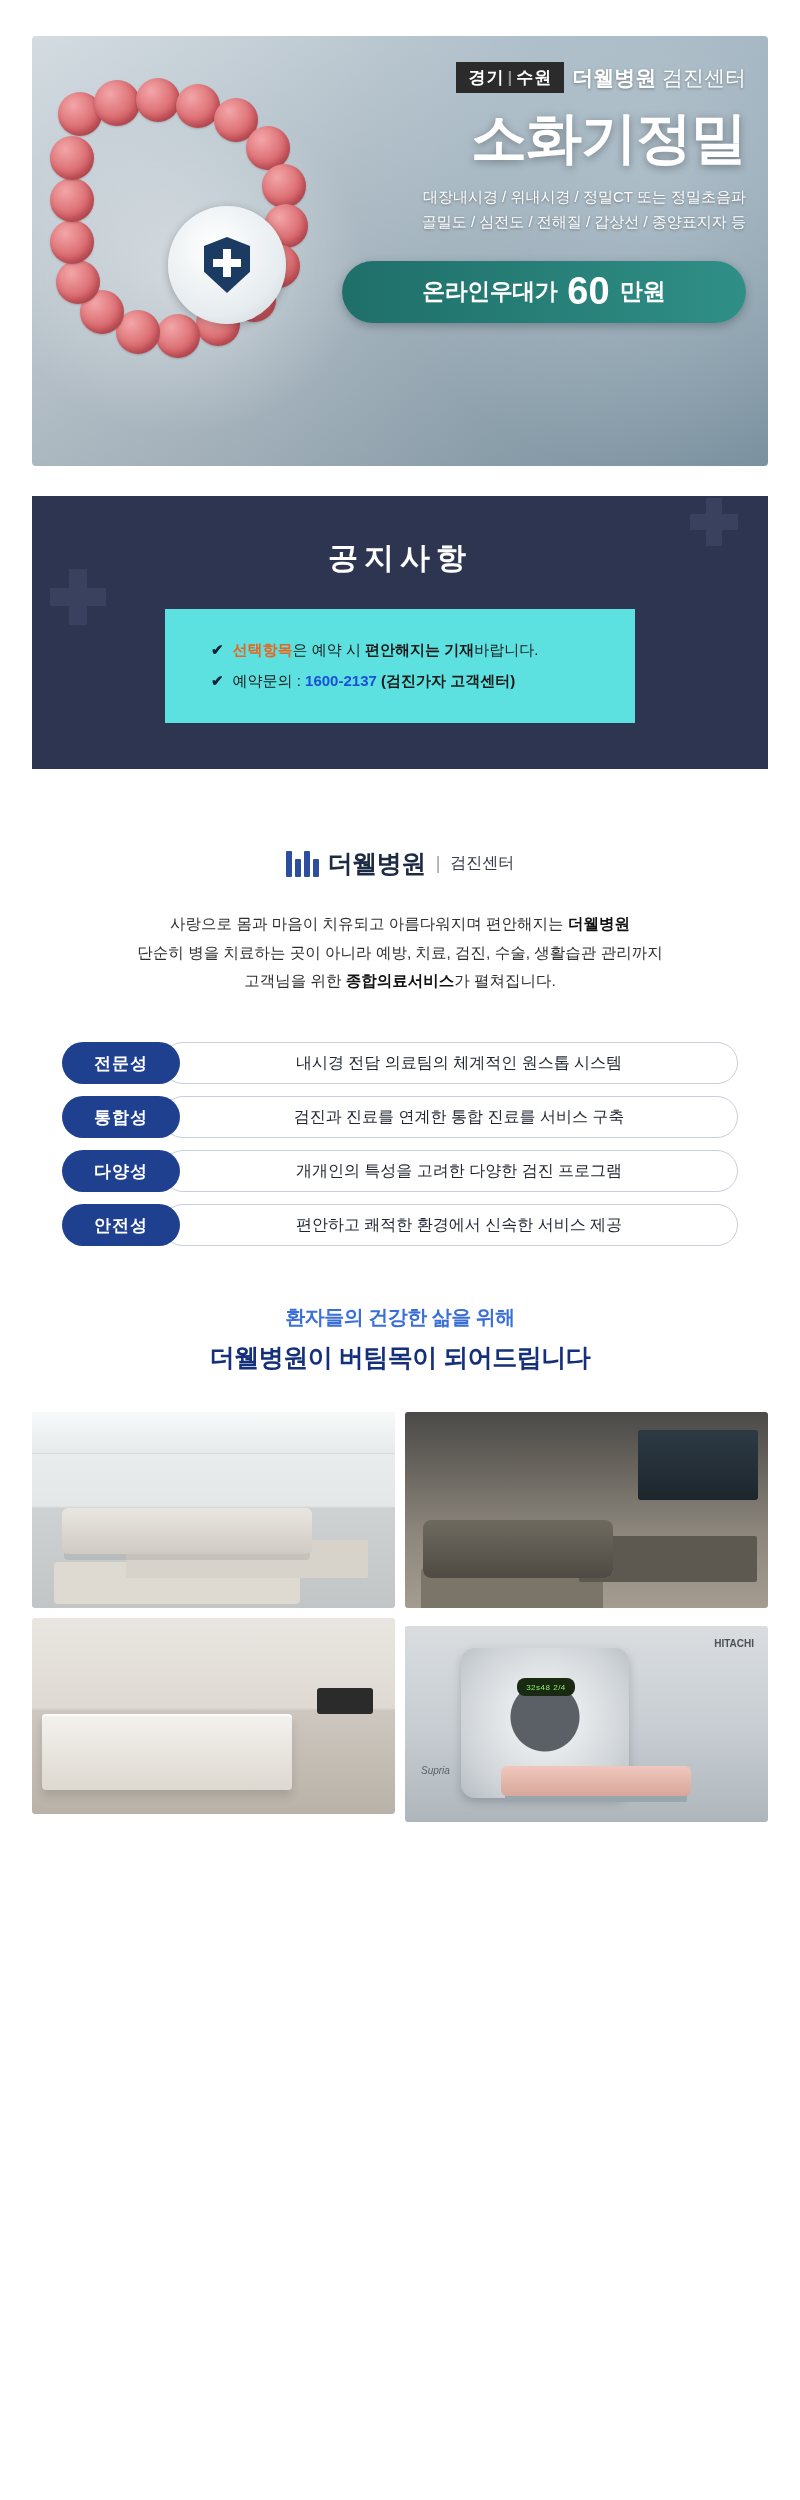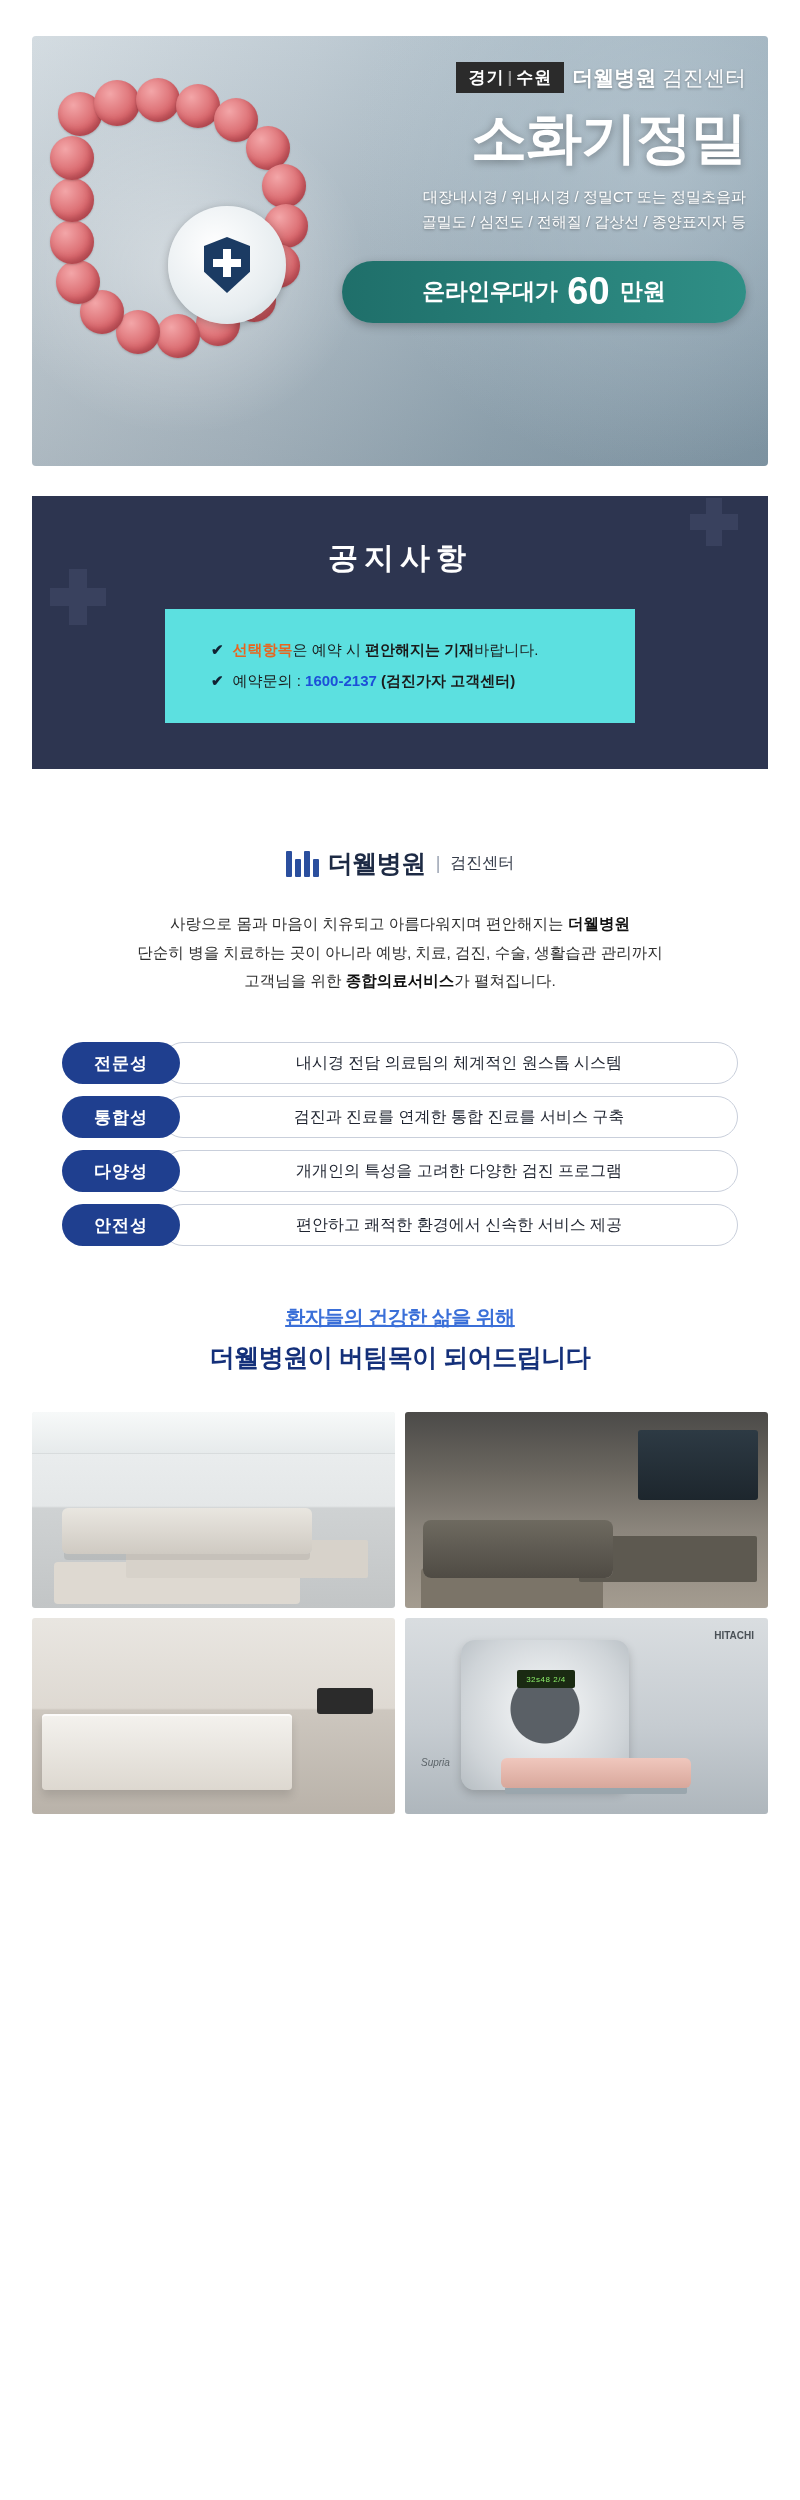--- a/index.html
+++ b/index.html
@@ -265,21 +265,20 @@
   
   .slogan {
     margin-top: 58px;
     text-align: center;
   }
   .slogan-1 {
     color: #3a6fd8;
     font-size: 20px;
     font-weight: bold;
     letter-spacing: -0.5px;
-    text-decoration: underline;
   }
   .slogan-2 {
     margin-top: 10px;
     color: #14307a;
     font-size: 25px;
     font-weight: bold;
     letter-spacing: -0.5px;
   }
 
   
@@ -351,40 +350,41 @@
     box-shadow: inset 0 2px 0 rgba(255,255,255,.7), 0 6px 10px rgba(0,0,0,.12);
   }
   .p3:after {
     content:"";
     position:absolute; right:22px; top:70px; width:56px; height:26px;
     background:#2b2b2b; border-radius:3px;
   }
   
   .p4 {
     background: linear-gradient(180deg,#d9dde0 0%, #c6ccd1 55%, #aeb6bc 100%);
+    margin-top: 8px;
   }
   .p4:before {
     content:"";
     position:absolute; left:56px; top:22px; width:168px; height:150px;
     background: radial-gradient(circle at 50% 46%, #5a6066 0 34px, #e7eaec 35px, #cfd4d8 70%, #b6bdc2 100%);
     border-radius: 14px;
     box-shadow: 0 4px 10px rgba(0,0,0,.18);
   }
   .p4:after {
     content:"";
     position:absolute; left:96px; top:140px; width:190px; height:30px;
     background: linear-gradient(180deg,#f0c7bd,#d8a79b);
     border-radius: 6px;
     box-shadow: 0 10px 0 -4px #9aa6ad;
   }
   .ct-badge {
     position:absolute; left:112px; top:52px; width:58px; height:18px;
     background:#1a2a12; color:#8cf06a; font-size:8px;
     display:flex; align-items:center; justify-content:center;
-    border-radius:2px; letter-spacing:.5px;
+    border-radius:8px; letter-spacing:.5px;
     z-index: 3;
   }
   .ct-brand {
     position:absolute; right:14px; top:12px; color:#4a5157; font-size:10px; font-weight:bold; z-index:3;
   }
   .ct-brand2 {
     position:absolute; left:16px; bottom:46px; color:#5c6469; font-size:10px; font-style:italic; z-index:3;
   }
 </style>
 </head>

